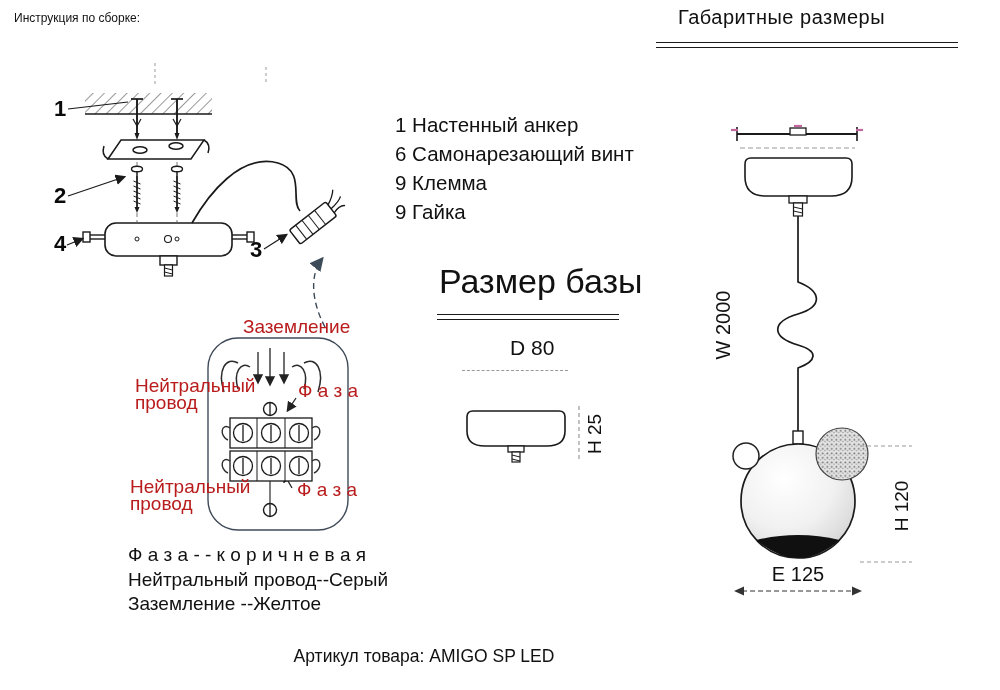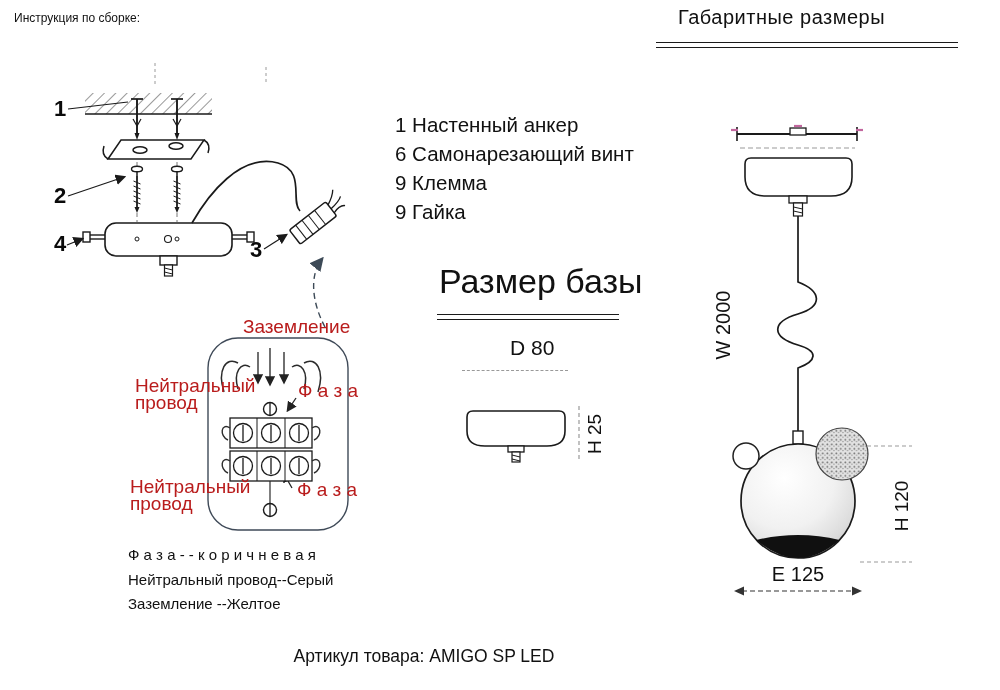--- a/index.html
+++ b/index.html
@@ -20,21 +20,21 @@
   .d80        { left:486px; top:336px; font-size:21px;margin-left:24px; }
   .d80-line   { left:462px; top:370px; width:106px; border-top:1.6px dashed #999; }
 
   .lbl { font-size:19px; line-height:17px; color:#b91c1c; }
   .lbl-ground   { left:243px; top:318px; }
   .lbl-neutral1 { left:135px; top:377px; width:96px; }
   .lbl-phase1   { left:298px; top:382px; }
   .lbl-neutral2 { left:130px; top:478px; width:96px; }
   .lbl-phase2   { left:297px; top:481px; }
 
-  .legend { left:128px; top:543px; font-size:15px; line-height:24.5px; }
+  .legend { left:128px; top:543px; font-size:19px; line-height:24.5px; }
 
   .footer { left:0; top:646px; width:848px; text-align:center; font-size:17.5px; }
 
   .svg-assembly { left:40px;  top:55px; }
   .svg-wiring   { left:120px; top:312px; }
   .svg-base     { left:455px; top:400px; }
   .svg-lamp     { left:700px; top:110px; }
 
   svg { overflow:visible; }
   svg text { font-family:"Liberation Sans","DejaVu Sans",sans-serif; }

